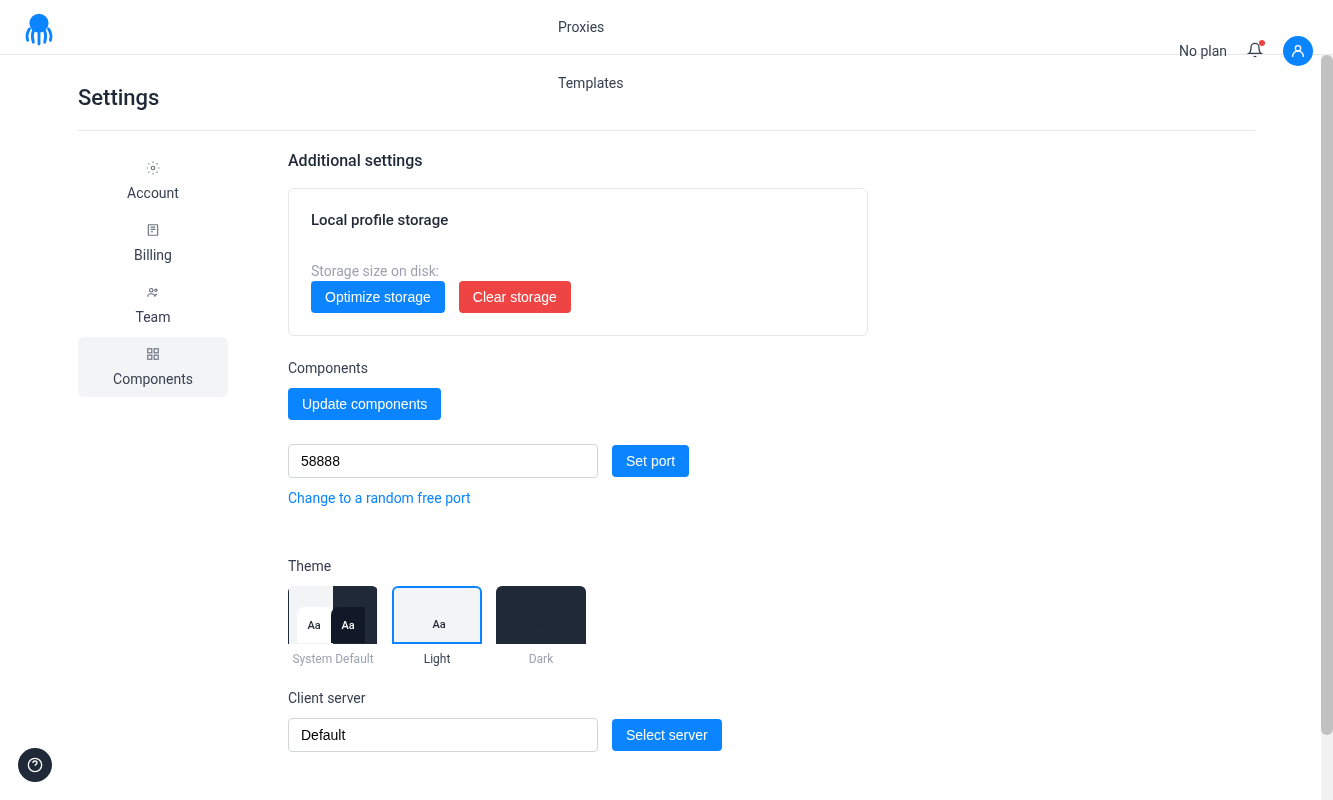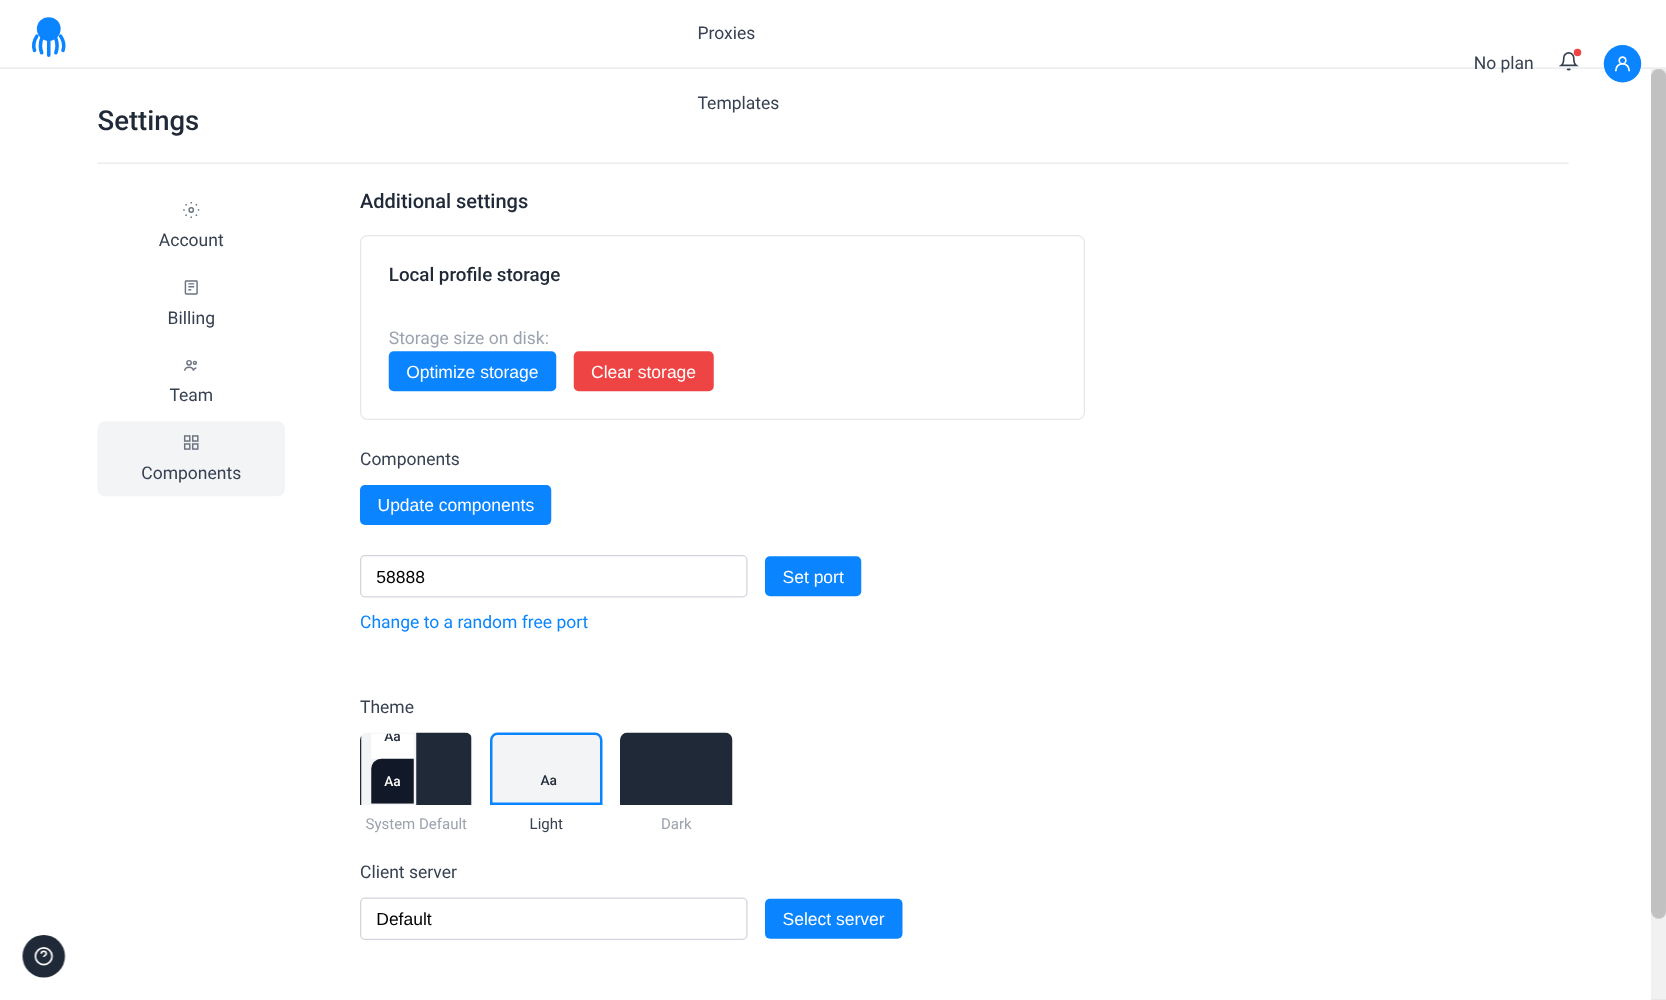--- a/index.html
+++ b/index.html
@@ -43,21 +43,21 @@
     .input { width: 310px; padding: 8px 12px; border: 1px solid #d1d5db; border-radius: 4px; font-size: 14px; }
     .link { color: #0a84ff; cursor: pointer; font-size: 14px; margin-bottom: 28px; display: inline-block; }
     
     .theme-row { display: flex; gap: 14px; margin-bottom: 10px; }
     .theme-option { text-align: center; cursor: pointer; }
     .theme-box { width: 90px; height: 58px; border-radius: 6px 6px 0 0; position: relative; margin-bottom: 8px; border: 1px solid transparent; overflow: hidden; }
     .theme-box.selected { border: 2px solid #0a84ff; }
     .theme-system { background: linear-gradient(90deg, #f3f4f6 50%, #1f2937 50%); }
     .theme-light { background: #f3f4f6; }
     .theme-dark { background: #1f2937; }
-    .theme-inner { position: absolute; display: flex; flex-direction: column; }
+    .theme-inner { position: absolute; display: flex; }
     .theme-system .theme-inner { left: 8px; bottom: 0; }
     .theme-light .theme-inner, .theme-dark .theme-inner { left: 20px; bottom: 0; }
     .theme-tile { width: 34px; height: 36px; border-radius: 8px 0 0 0; display: flex; align-items: center; justify-content: center; font-size: 11px; font-weight: 500; }
     .theme-tile.light-tile { background: #fff; color: #1f2937; }
     .theme-tile.dark-tile { background: #111827; color: #fff; }
     .theme-single-tile { width: 50px; height: 36px; border-radius: 8px 0 0 0; display: flex; align-items: center; justify-content: center; font-size: 11px; font-weight: 500; }
     .theme-label { font-size: 12px; color: #9ca3af; }
     .theme-label.active { color: #374151; }
     
     .help-btn { position: fixed; bottom: 18px; left: 18px; width: 34px; height: 34px; border-radius: 50%; background: #1f2937; color: #fff; display: flex; align-items: center; justify-content: center; cursor: pointer; font-size: 16px; }

